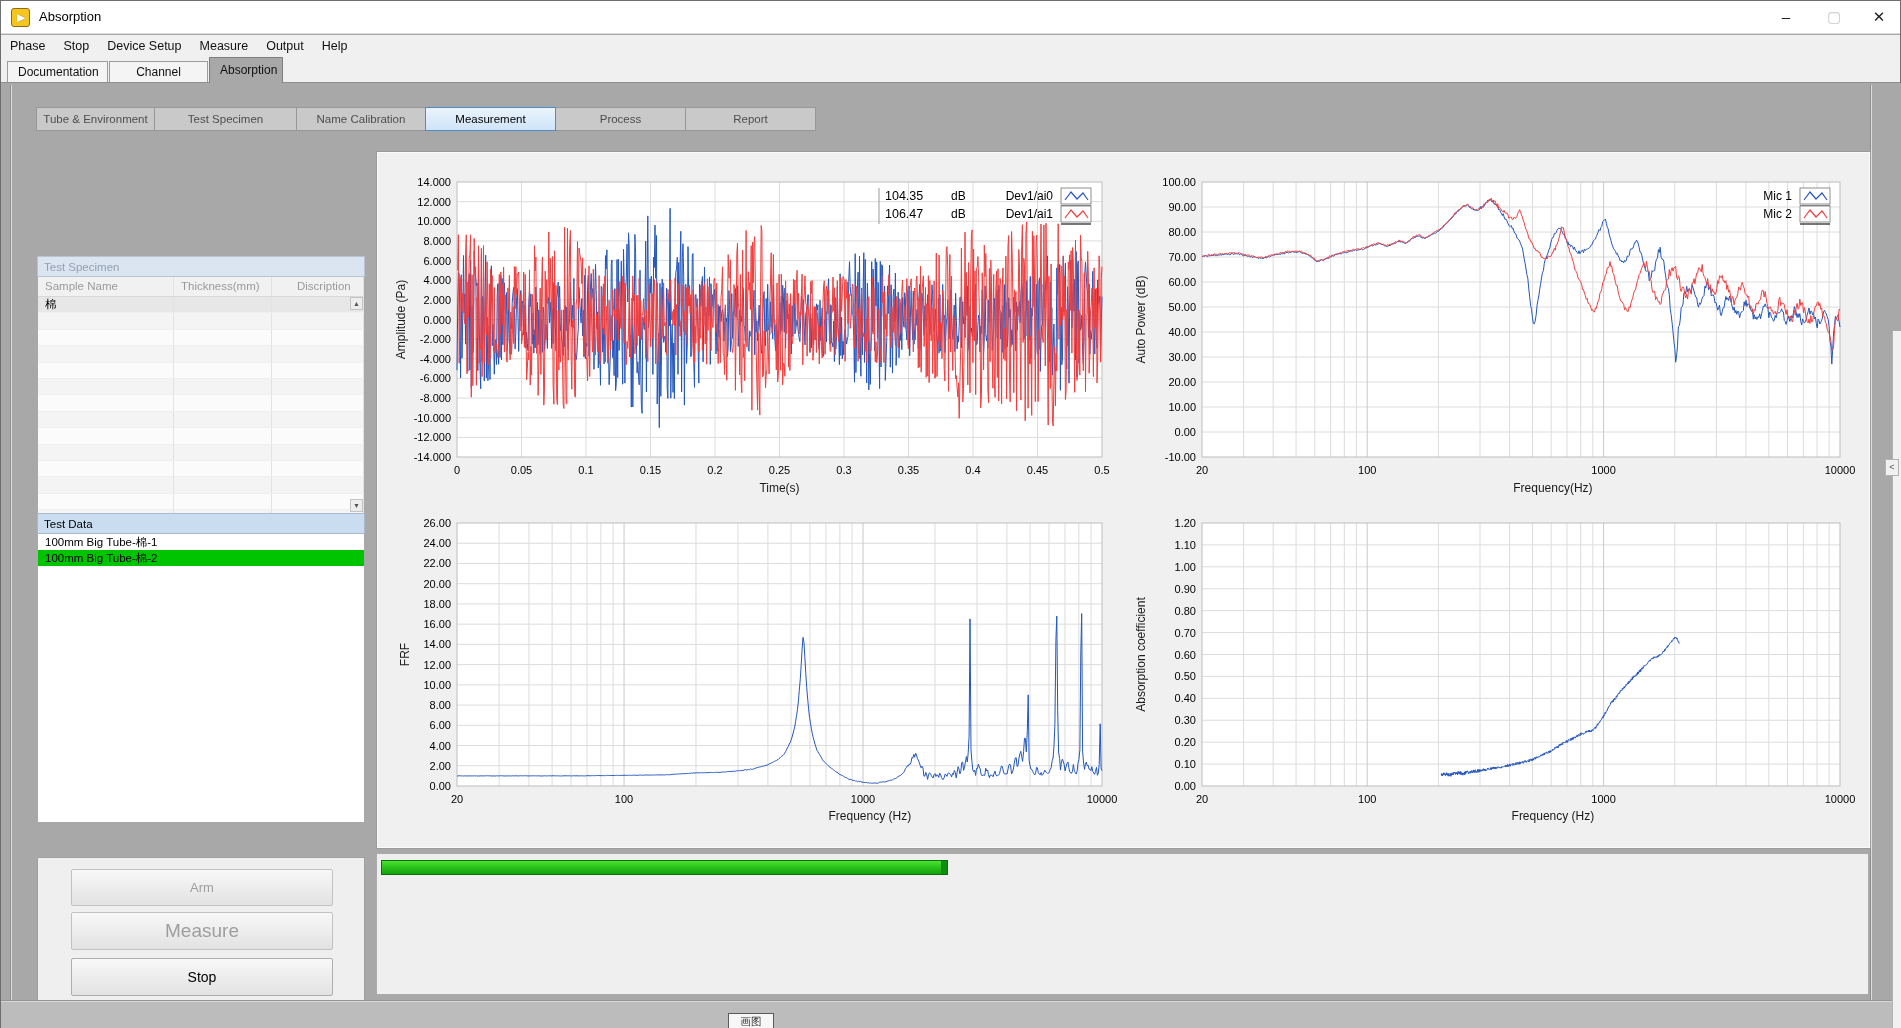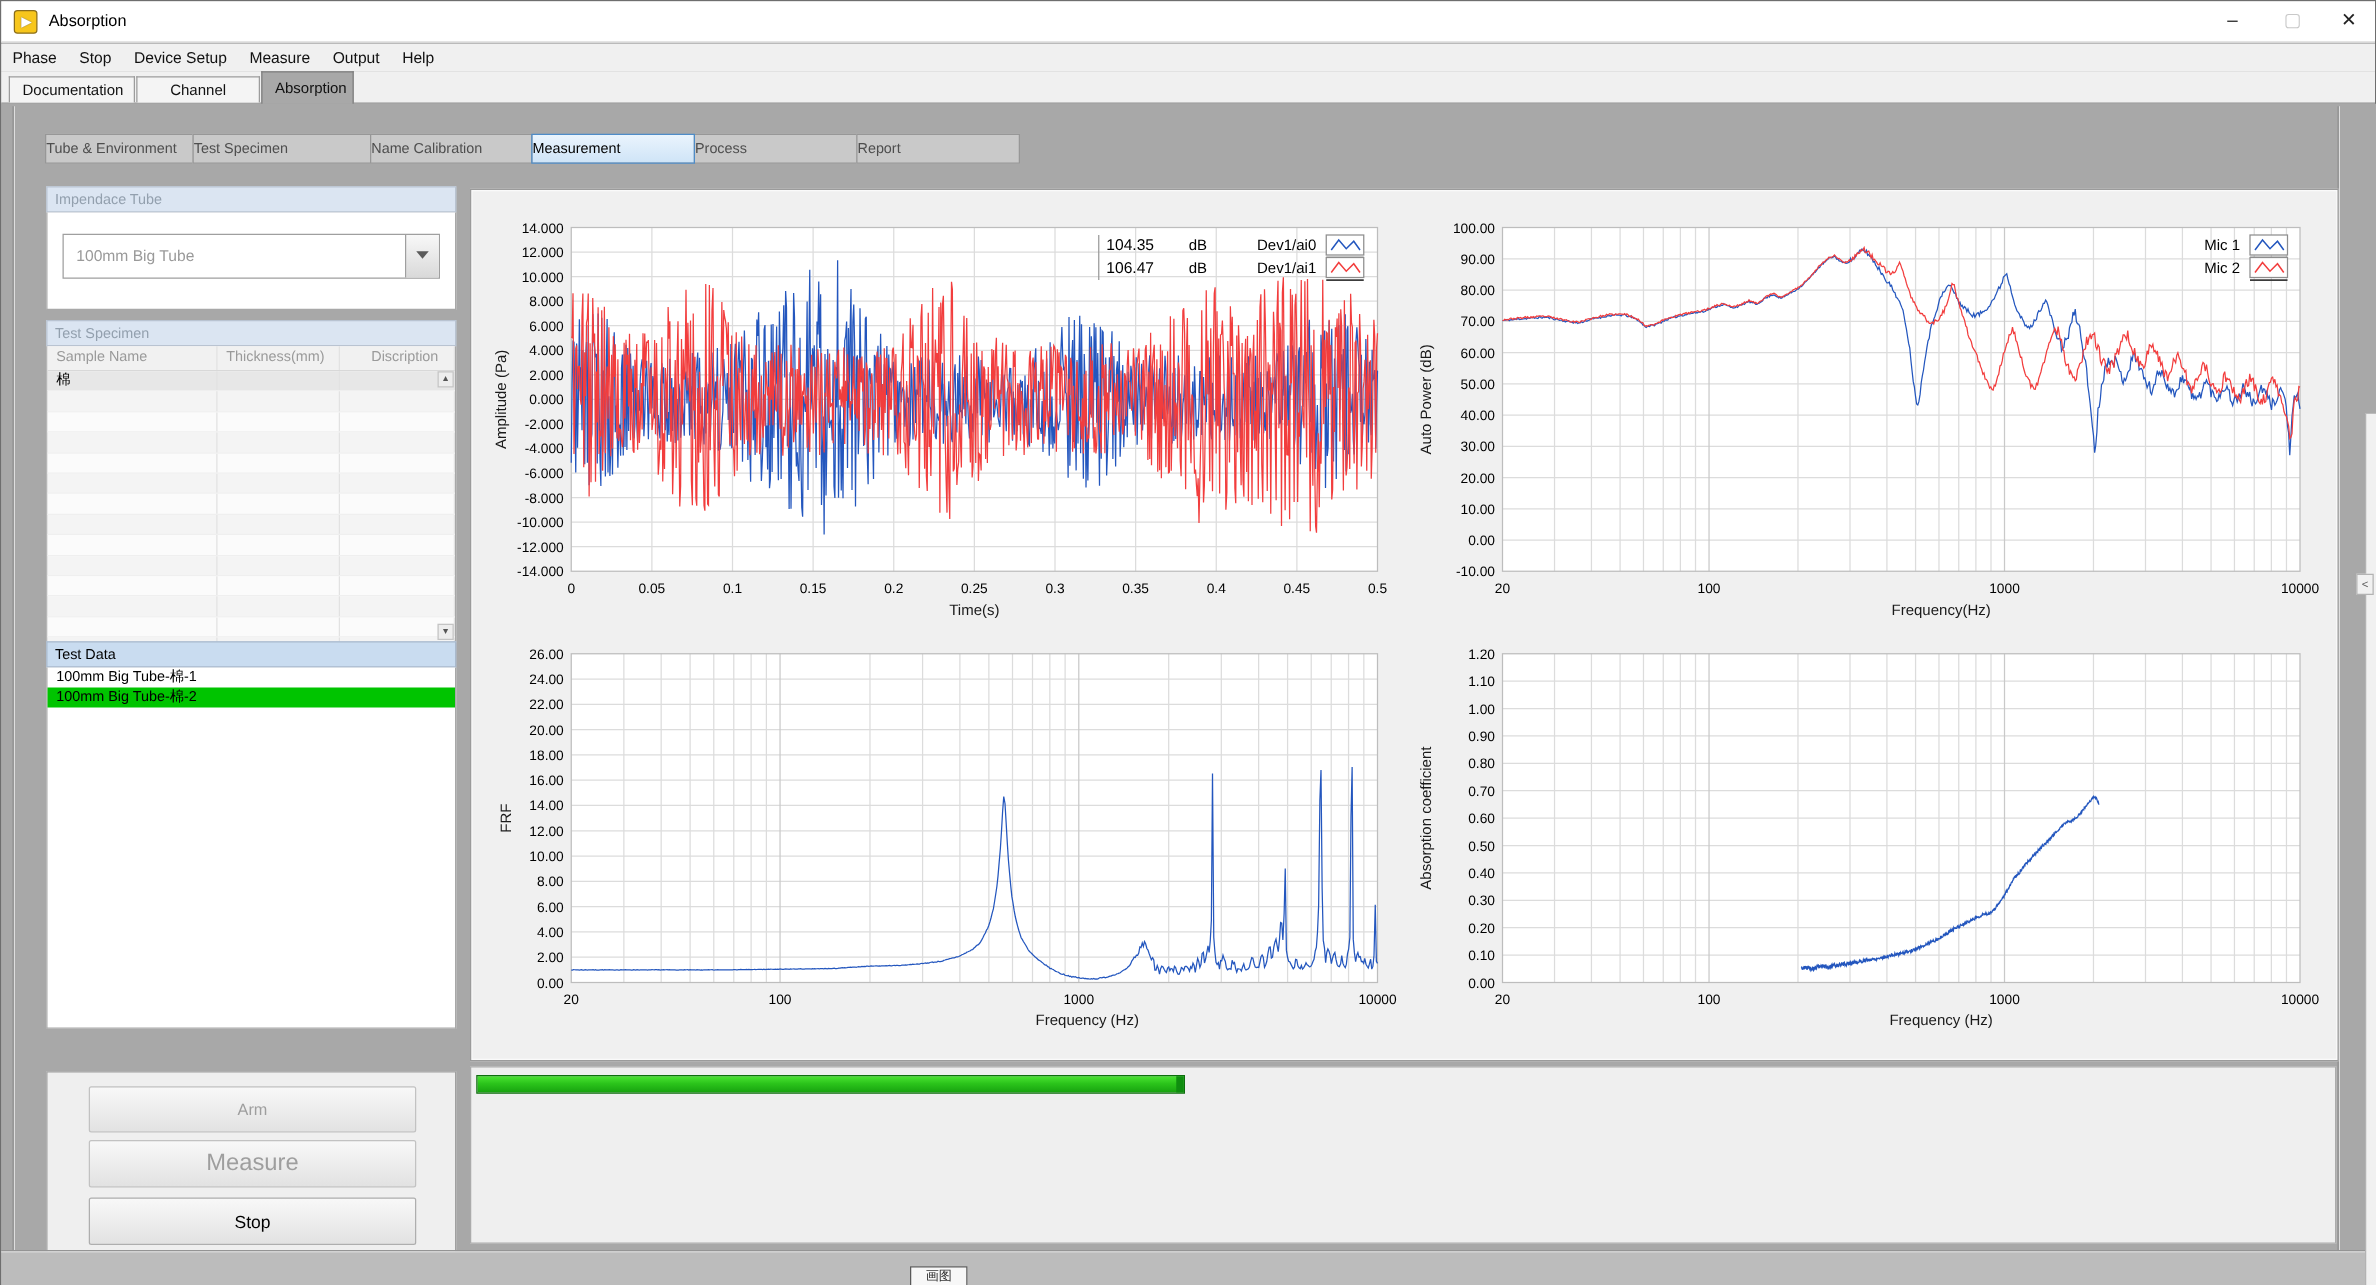--- a/index.html
+++ b/index.html
@@ -21,21 +21,21 @@
   .menu-item{padding:0 9px;font-size:12.5px;color:#111;}
   
   .tabstrip{position:absolute;left:0;top:56px;width:100%;height:26px;background:#f0f0f0;border-bottom:1px solid #8f8f8f;box-sizing:border-box;}
   .tab{position:absolute;top:4px;height:21px;line-height:21px;background:#f4f4f4;border:1px solid #9c9c9c;border-bottom:none;box-sizing:border-box;text-align:center;font-size:12px;color:#111;padding:0 10px;}
   .tab.active{top:0;height:26px;line-height:24px;background:#a8a8a8;border-color:#7f7f7f;z-index:3;}
   
   .content{position:absolute;left:0;top:82px;width:1901px;height:946px;background:#a8a8a8;}
   .groove{position:absolute;width:0;border-left:1px solid #8d8d8d;border-right:1px solid #dedede;}
   
   .subtabs{position:absolute;left:36px;top:24px;display:flex;}
-  .subtab{height:24px;line-height:22px;background:#c9c9c9;border:1px solid #979797;box-sizing:border-box;font-size:11.5px;color:#4e4e4e;margin-left:-1px;}
+  .subtab{height:24px;line-height:22px;text-align:center;background:#c9c9c9;border:1px solid #979797;box-sizing:border-box;font-size:11.5px;color:#4e4e4e;margin-left:-1px;}
   .subtab.active{background:linear-gradient(#eaf4fd,#cfe4f7);border:1px solid #4e8cc8;color:#000;z-index:2;position:relative;}
   
   .group{position:absolute;left:36px;width:328px;box-sizing:border-box;}
   .group-header{height:21px;line-height:21px;background:#dbe5f2;border:1px solid #b9c3d1;box-sizing:border-box;padding-left:6px;font-size:11.5px;color:#93a0ae;}
   .group-header.dark-text{color:#000;background:#c9dcf0;border-color:#a9b9cc;}
   .group-body{background:#ffffff;border:1px solid #a8a8a8;border-top:none;box-sizing:border-box;position:relative;}
   
   .dropdown{position:absolute;left:12px;right:12px;top:17px;height:36px;border:1px solid #9f9f9f;background:#fff;box-sizing:border-box;}
   .dropdown .val{position:absolute;left:10px;top:0;line-height:34px;font-size:12.5px;color:#9a9a9a;}
   .dropdown .arrow-btn{position:absolute;right:0;top:0;bottom:0;width:26px;background:linear-gradient(#f8f8f8,#d9d9d9);border-left:1px solid #9f9f9f;}
@@ -106,31 +106,20 @@
 
     <div class="subtabs">
       <div class="subtab" style="width:119px;">Tube &amp; Environment</div>
       <div class="subtab" style="width:143px;">Test Specimen</div>
       <div class="subtab" style="width:130px;">Name Calibration</div>
       <div class="subtab active" style="width:131px;">Measurement</div>
       <div class="subtab" style="width:131px;">Process</div>
       <div class="subtab" style="width:131px;">Report</div>
     </div>
 
-    <div class="group" style="top:66px;">
-      <div class="group-header">Impendace Tube</div>
-      <div class="group-body" style="height:78px;">
-        <div class="dropdown">
-          <span class="val">100mm Big Tube</span>
-          <div class="arrow-btn">
-              <i></i>
-            </div>
-        </div>
-      </div>
-    </div>
 
     <div class="group" style="top:173px;">
       <div class="group-header">Test Specimen</div>
       <div class="group-body" style="height:237px;background:#fbfbfb;">
         <div class="spec-table">
           <div class="spec-hrow">
             <div class="spec-col c1">Sample Name</div>
             <div class="spec-col c2">Thickness(mm)</div>
             <div class="spec-col c3">Discription</div>
           </div>

